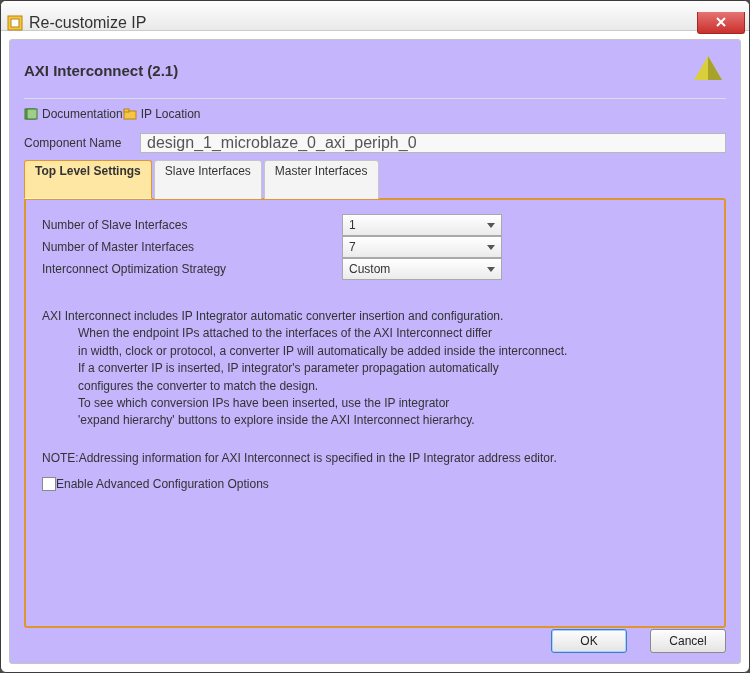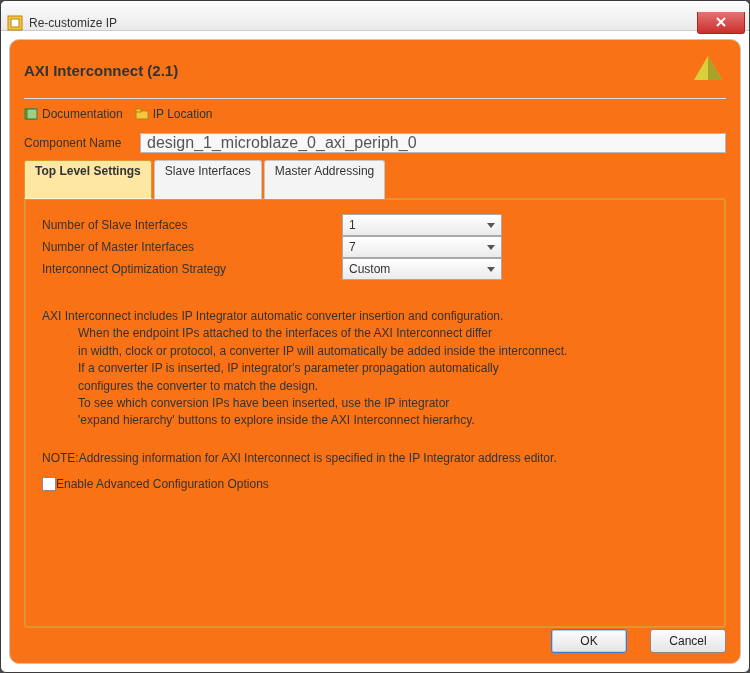--- a/index.html
+++ b/index.html
@@ -5,40 +5,40 @@
   * { box-sizing: border-box; font-family: "Segoe UI", Tahoma, sans-serif; }
   body { margin: 0; background: #5a5a5a; }
   .window {
     width: 750px; height: 673px; background: #fff;
     border: 1px solid #3b3b3b; border-radius: 6px; overflow: hidden;
     box-shadow: 0 0 8px rgba(0,0,0,.6); position: relative;
   }
   .titlebar {
     height: 30px; background: linear-gradient(#fdfdfd,#e9e9e9);
     border-bottom: 1px solid #ccc; display: flex; align-items: center;
-    padding: 14px 0 0 6px; font-size: 12px; color: #333;
+    padding: 14px 0 0 6px; font-size: 16px; color: #333;
   }
   .titlebar .icon { width:16px; height:16px; margin-right:6px; display:flex; }
   .close-btn {
     margin-left: auto; width: 48px; height: 22px;
     background: linear-gradient(#e57373,#c9302c); color:#fff;
     border: 1px solid #a52723; border-top:none; border-radius: 0 0 3px 3px;
     display:flex; align-items:center; justify-content:center;
     font-size:13px; font-weight:bold; margin-right:4px; cursor:pointer;
   }
   .client { position:absolute; top:30px; bottom:0; left:0; right:0; padding:8px; }
   .panel {
-    width:100%; height:100%; border:1px solid #c6c6c6; border-radius:10px;
-    background:#f97316; padding:12px 14px; position:relative;
+    width:100%; height:100%; border:1px solid #c6c6c6; border-radius:3px;
+    background:#c4b5fd; padding:12px 14px; position:relative;
   }
   .heading-row { display:flex; align-items:center; }
   .heading { font-size:15px; font-weight:bold; color:#333; }
   .logo { margin-left:auto; width:36px; height:36px; }
   .sep { height:1px; background:#ddd; margin:10px 0 8px; }
-  .links { font-size:12px; color:#333; display:flex; gap:12px; }
+  .links { font-size:12px; color:#333; display:flex; gap:0; }
   .links span { display:flex; align-items:center; gap:4px; cursor:pointer;}
   .field-row { display:flex; align-items:center; margin:12px 0 6px; font-size:12px; color:#333; }
   .field-row label { width:116px; }
   .txt {
     flex:1; height:20px; border:1px solid #b8b8b8; background:#f8f8f8;
     padding:2px 6px; font-size:16px; color:#555;
   }
   .tabbar { display:flex; margin-top:6px; position:relative; }
   .tab {
     border:1px solid #c6c6c6; border-bottom:none; background:#f4f4f4;
@@ -134,21 +134,21 @@
       </div>
 
       <div class="field-row">
         <label>Component Name</label>
         <input class="txt" type="text" readonly="" value="design_1_microblaze_0_axi_periph_0" style="">
       </div>
 
       <div class="tabbar">
         <div class="tab active">Top Level Settings</div>
         <div class="tab">Slave Interfaces</div>
-        <div class="tab">Master Addressing</div>
+        <div class="tab">Master Interfaces</div>
       </div>
 
       <div class="tabpage">
         <div class="formgrid">
           <div>Number of Slave Interfaces</div>
           <div class="select">
               <span>1</span>
             </div>
 
           <div>Number of Master Interfaces</div>

